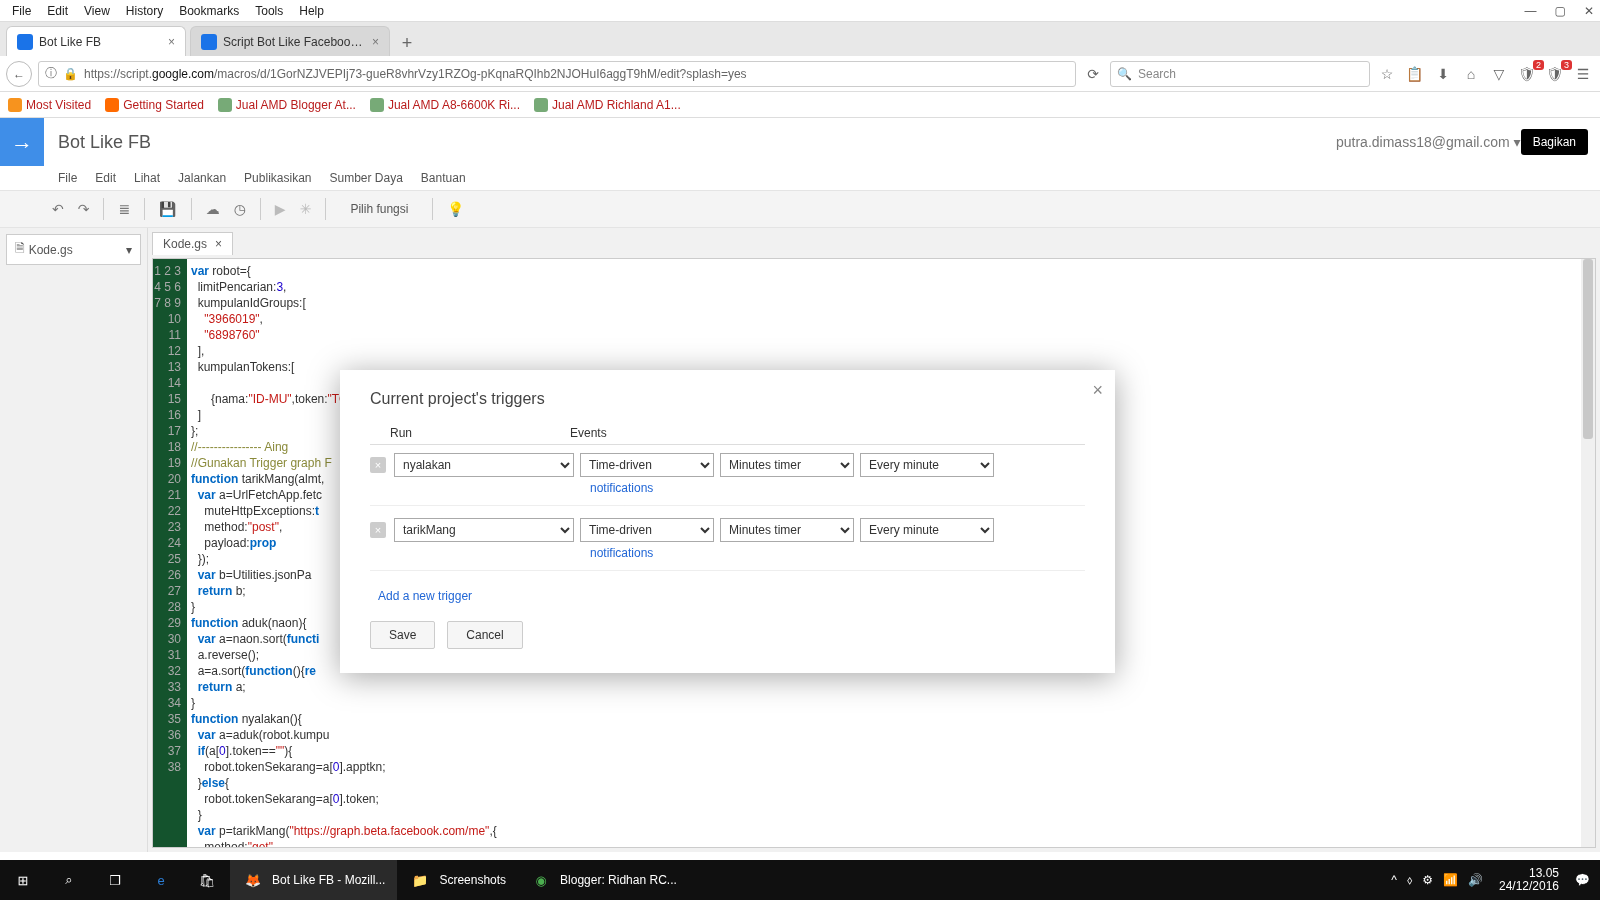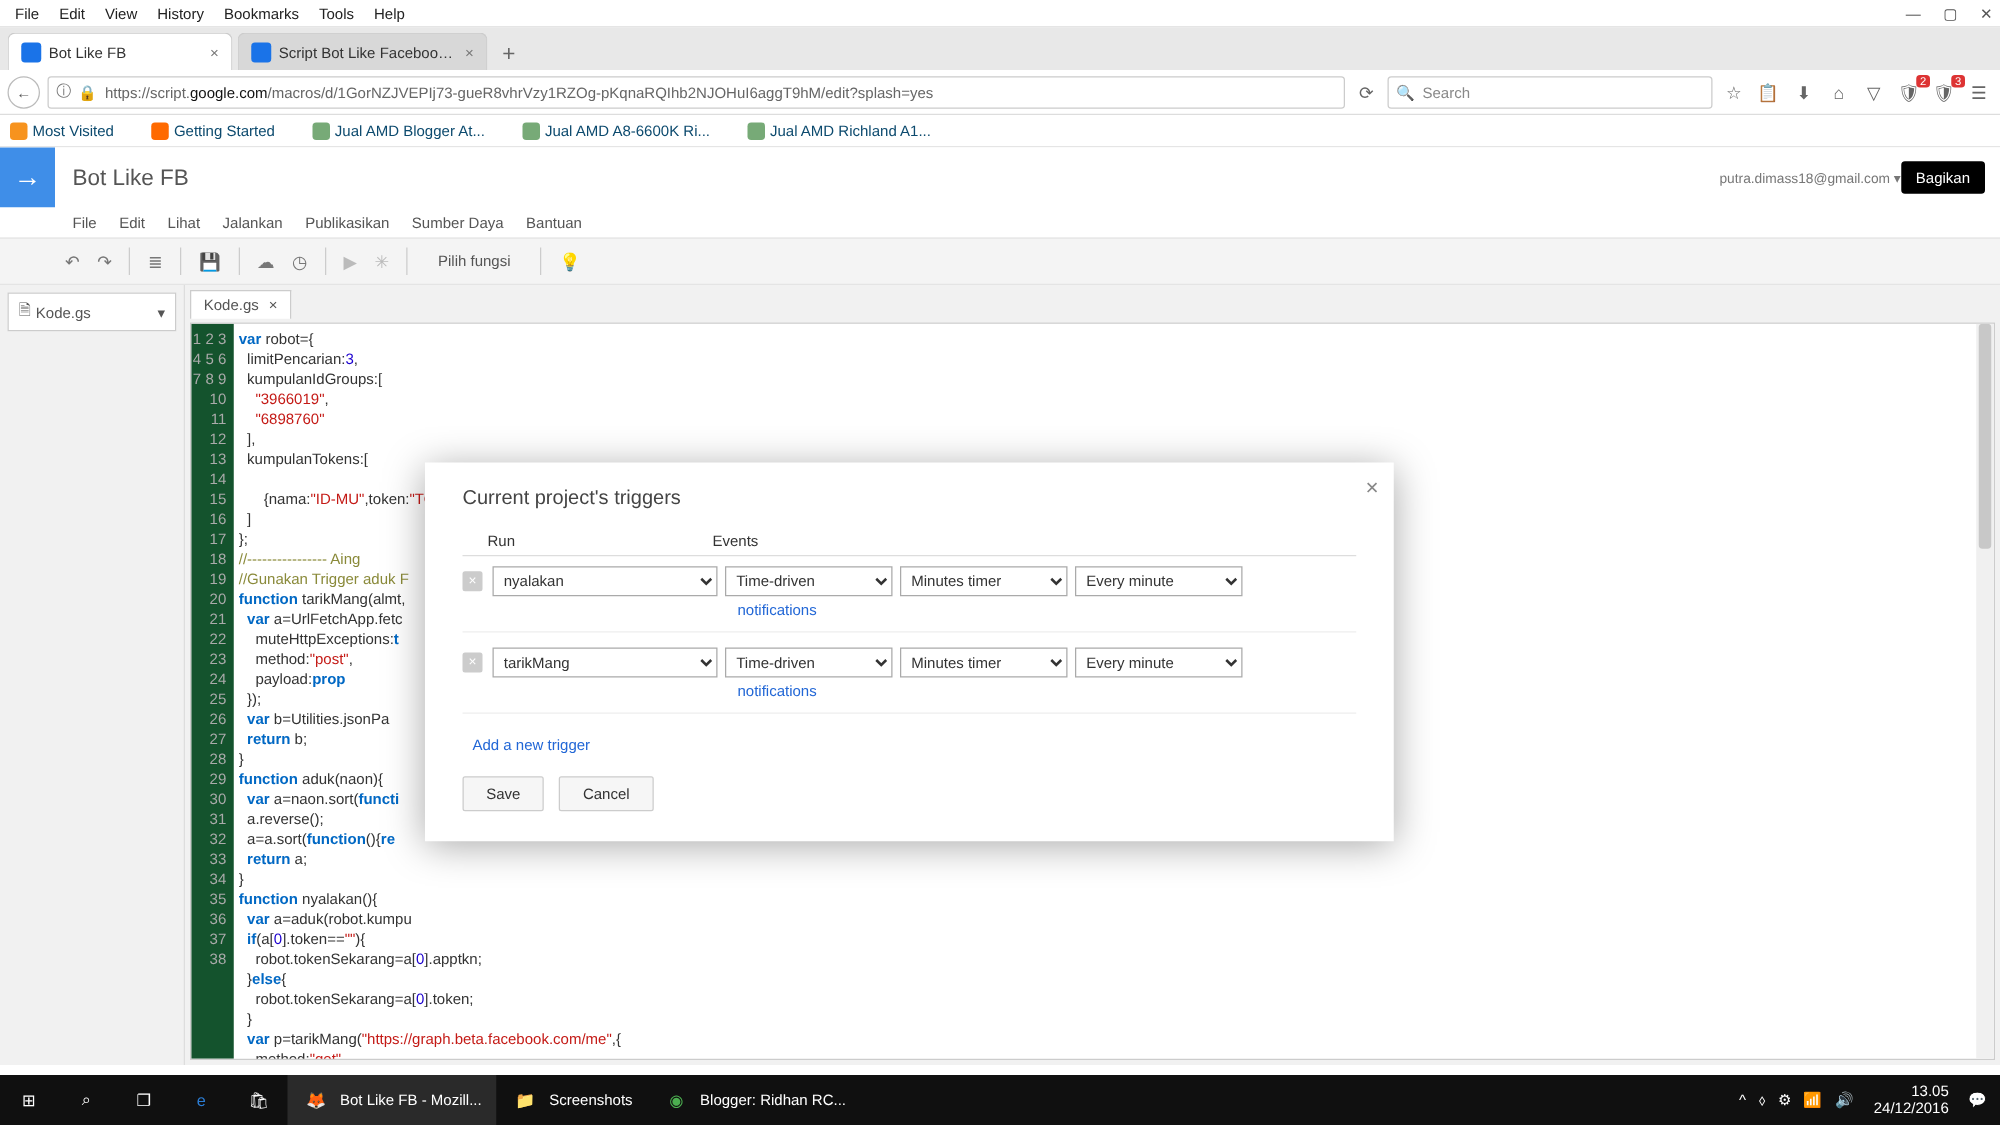--- a/index.html
+++ b/index.html
@@ -21,30 +21,30 @@
 .ff-back{width:26px;height:26px;border:1px solid #bbb;border-radius:50%;display:flex;align-items:center;justify-content:center;color:#555}
 .ff-urlbox{flex:1;height:26px;border:1px solid #ccc;border-radius:3px;display:flex;align-items:center;padding:0 6px;color:#777;gap:6px}
 .ff-lock{color:#5a5}
 .ff-url{color:#666}
 .ff-url .dom{color:#111}
 .ff-iconbtn{width:22px;color:#666;text-align:center;font-size:14px}
 .ff-searchbox{width:260px;height:26px;border:1px solid #ccc;border-radius:3px;display:flex;align-items:center;padding:0 6px;color:#888;gap:6px}
 .ff-badge{position:relative}
 .ff-badge::after{content:attr(data-b);position:absolute;top:-6px;right:-6px;background:#d33;color:#fff;font-size:9px;padding:0 3px;border-radius:3px}
 
-.ff-bm{height:26px;background:#fff;display:flex;align-items:center;padding:0 8px;border-bottom:1px solid #ddd;gap:30px;color:#0c4a6e}
+.ff-bm{height:26px;background:#fff;display:flex;align-items:center;padding:0 8px;border-bottom:1px solid #ddd;gap:14px;color:#b91c1c}
 .ff-bm .bm{display:flex;align-items:center;gap:4px}
 .ff-bm .bmico{width:14px;height:14px;background:#f7931e;border-radius:3px}
 .ff-bm .bmico.g{background:#7a7}
 
 .gas{position:absolute;left:0;right:0;top:118px;bottom:48px;background:#fff;display:flex;flex-direction:column}
 .gas-top{height:48px;display:flex;align-items:center;padding-right:12px;background:#fff}
 .gas-arrow{width:44px;height:48px;background:#3f8ee8;display:flex;align-items:center;justify-content:center;color:#fff;font-size:22px}
 .gas-title{font-size:18px;color:#555;margin-left:14px;flex:1}
-.gas-acct{color:#777;font-size:11px}
+.gas-acct{color:#777;font-size:14px}
 .gas-share{background:#000000;color:#fff;padding:6px 12px;border-radius:3px;}
 .gas-menu{height:24px;display:flex;align-items:center;padding-left:58px;gap:18px;color:#555;background:#fff}
 .gas-tools{height:38px;border-top:1px solid #e4e4e4;border-bottom:1px solid #e4e4e4;background:#f4f4f4;display:flex;align-items:center;padding-left:52px;gap:14px;color:#777}
 .gas-tools .sep{width:1px;height:22px;background:#ccc}
 .gas-tools .t{font-size:14px}
 .gas-tools .func{color:#555;padding:0 10px}
 .gas-body{flex:1;display:flex;background:#f1f1f1;overflow:hidden}
 .gas-left{width:148px;background:#f1f1f1;border-right:1px solid #ddd;padding:6px}
 .gas-left .file{background:#fff;border:1px solid #ccc;padding:4px 8px;color:#555;display:flex;justify-content:space-between;align-items:center}
 .gas-main{flex:1;background:#f1f1f1;position:relative}
@@ -256,21 +256,21 @@
   kumpulanIdGroups:[
     <span class="str">"3966019"</span>,
     <span class="str">"6898760"</span>
   ],
   kumpulanTokens:[
 
       {nama:<span class="str">"ID-MU"</span>,token:<span class="str">"TOKEN-MU"</span>}
   ]
 };
 <span class="cm">//---------------- Aing</span>
-<span class="cm">//Gunakan Trigger aduk F</span>
+<span class="cm">//Gunakan Trigger graph F</span>
 <span class="kw">function</span> <span class="fn">tarikMang</span>(almt,
   <span class="kw">var</span> a=UrlFetchApp.fetc
     muteHttpExceptions:<span class="kw">t</span>
     method:<span class="str">"post"</span>,
     payload:<span class="kw">prop</span>
   });
   <span class="kw">var</span> b=Utilities.jsonPa
   <span class="kw">return</span> b;
 }
 <span class="kw">function</span> <span class="fn">aduk</span>(naon){

